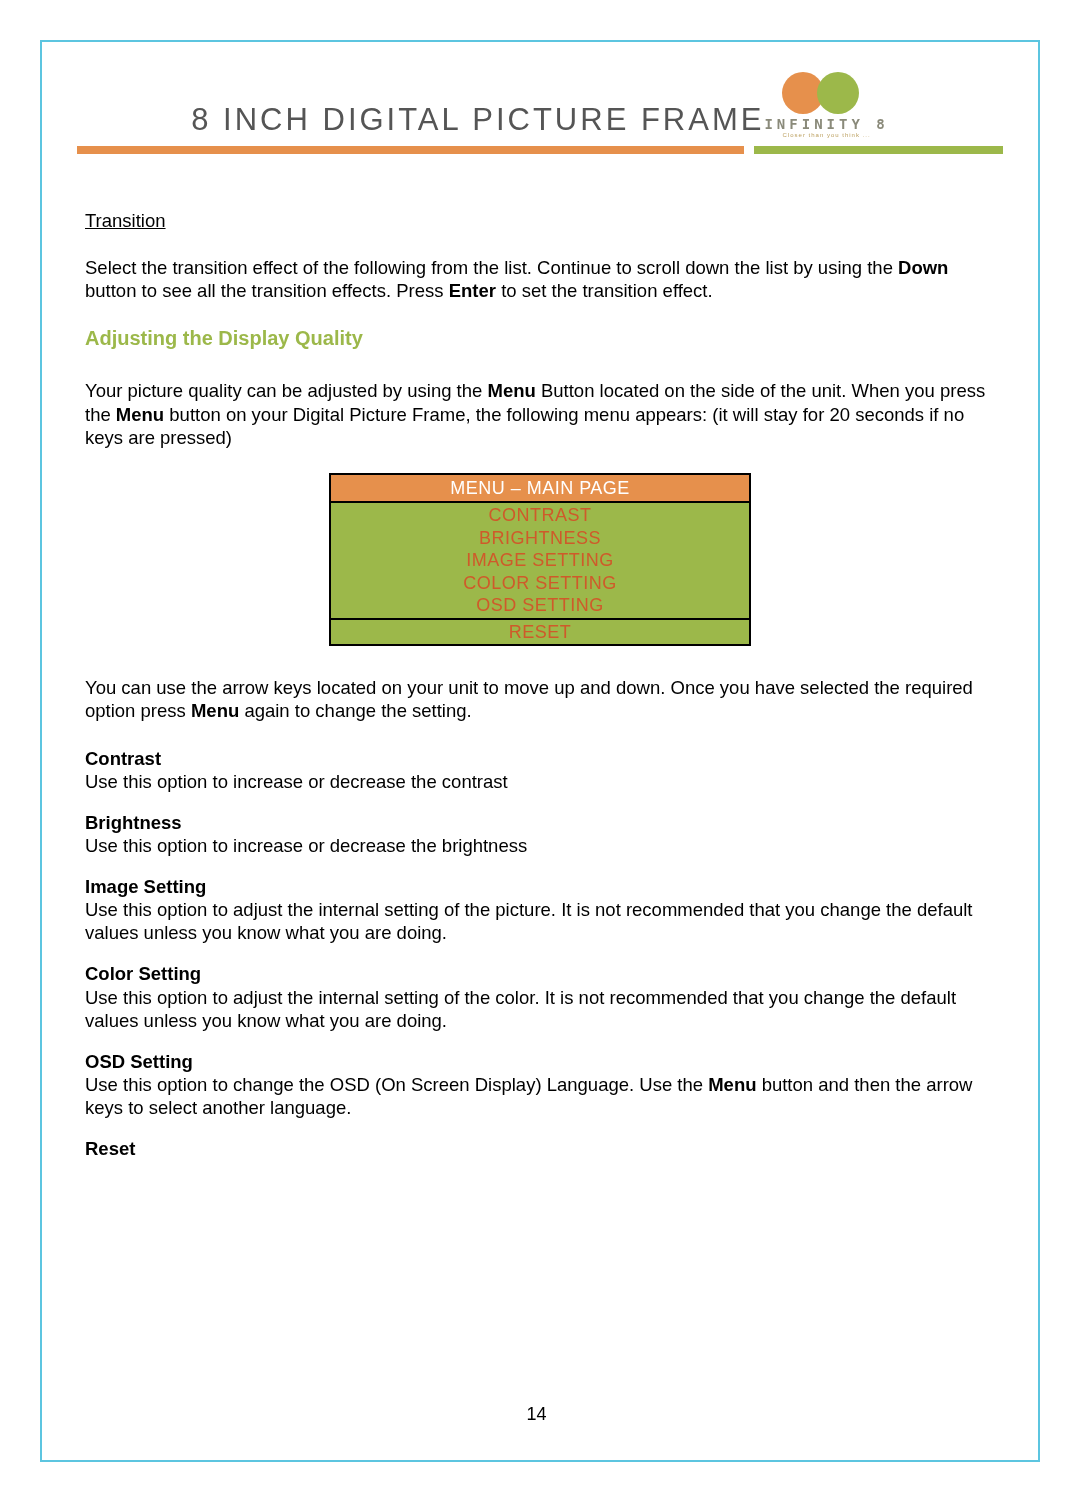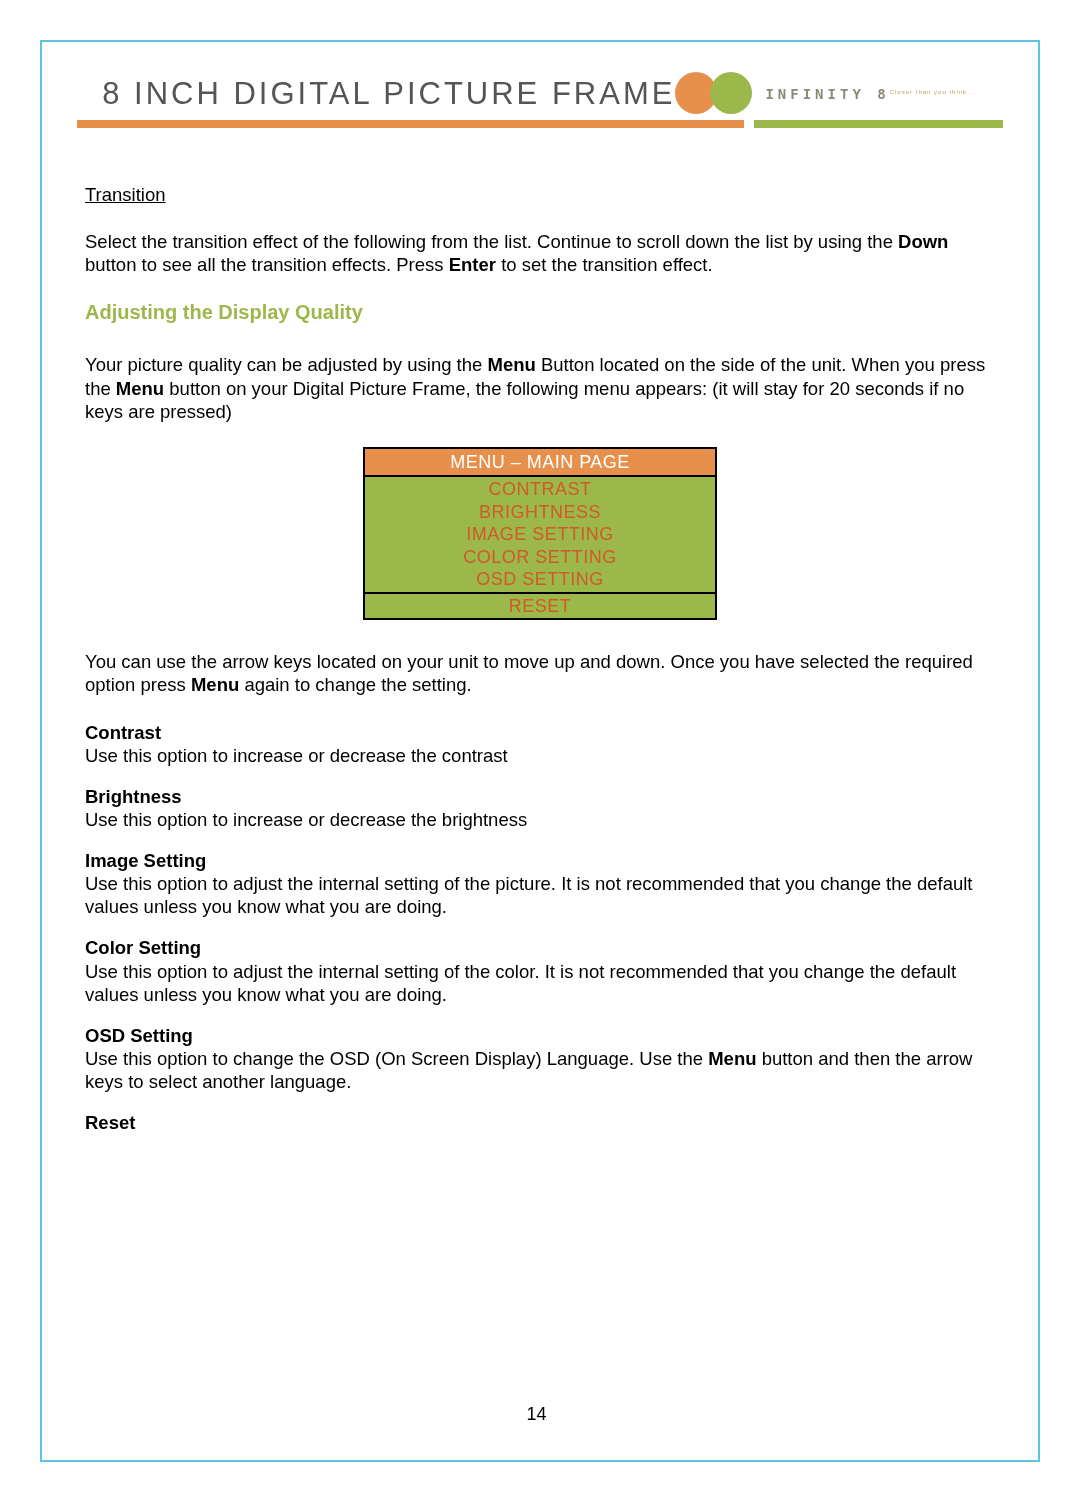--- a/index.html
+++ b/index.html
@@ -31,21 +31,21 @@
     }
     .page-title {
       font-size: 31px;
       font-weight: 300;
       letter-spacing: 3px;
       color: #555;
       font-family: "Arial", sans-serif;
     }
     .logo-area {
       display: flex;
-      flex-direction: row;
+      flex-direction: column;
       align-items: center;
     }
     .logo-circles {
       display: flex;
       gap: -10px;
       position: relative;
       width: 90px;
       height: 40px;
     }
     .circ {
@@ -99,21 +99,21 @@
     }
     .heading2 {
       font-weight: bold;
       color: #9cb84a;
       font-size: 20px;
       margin-bottom: 28px;
     }
     .menu-table {
       margin: 10px auto 30px auto;
       border-collapse: collapse;
-      width: 354px;
+      width: 422px;
     }
     .menu-table td {
       border: 2px solid #000;
       text-align: center;
       font-size: 18px;
       letter-spacing: 0.5px;
     }
     .menu-header td {
       background: #e6904c;
       color: #fff;

